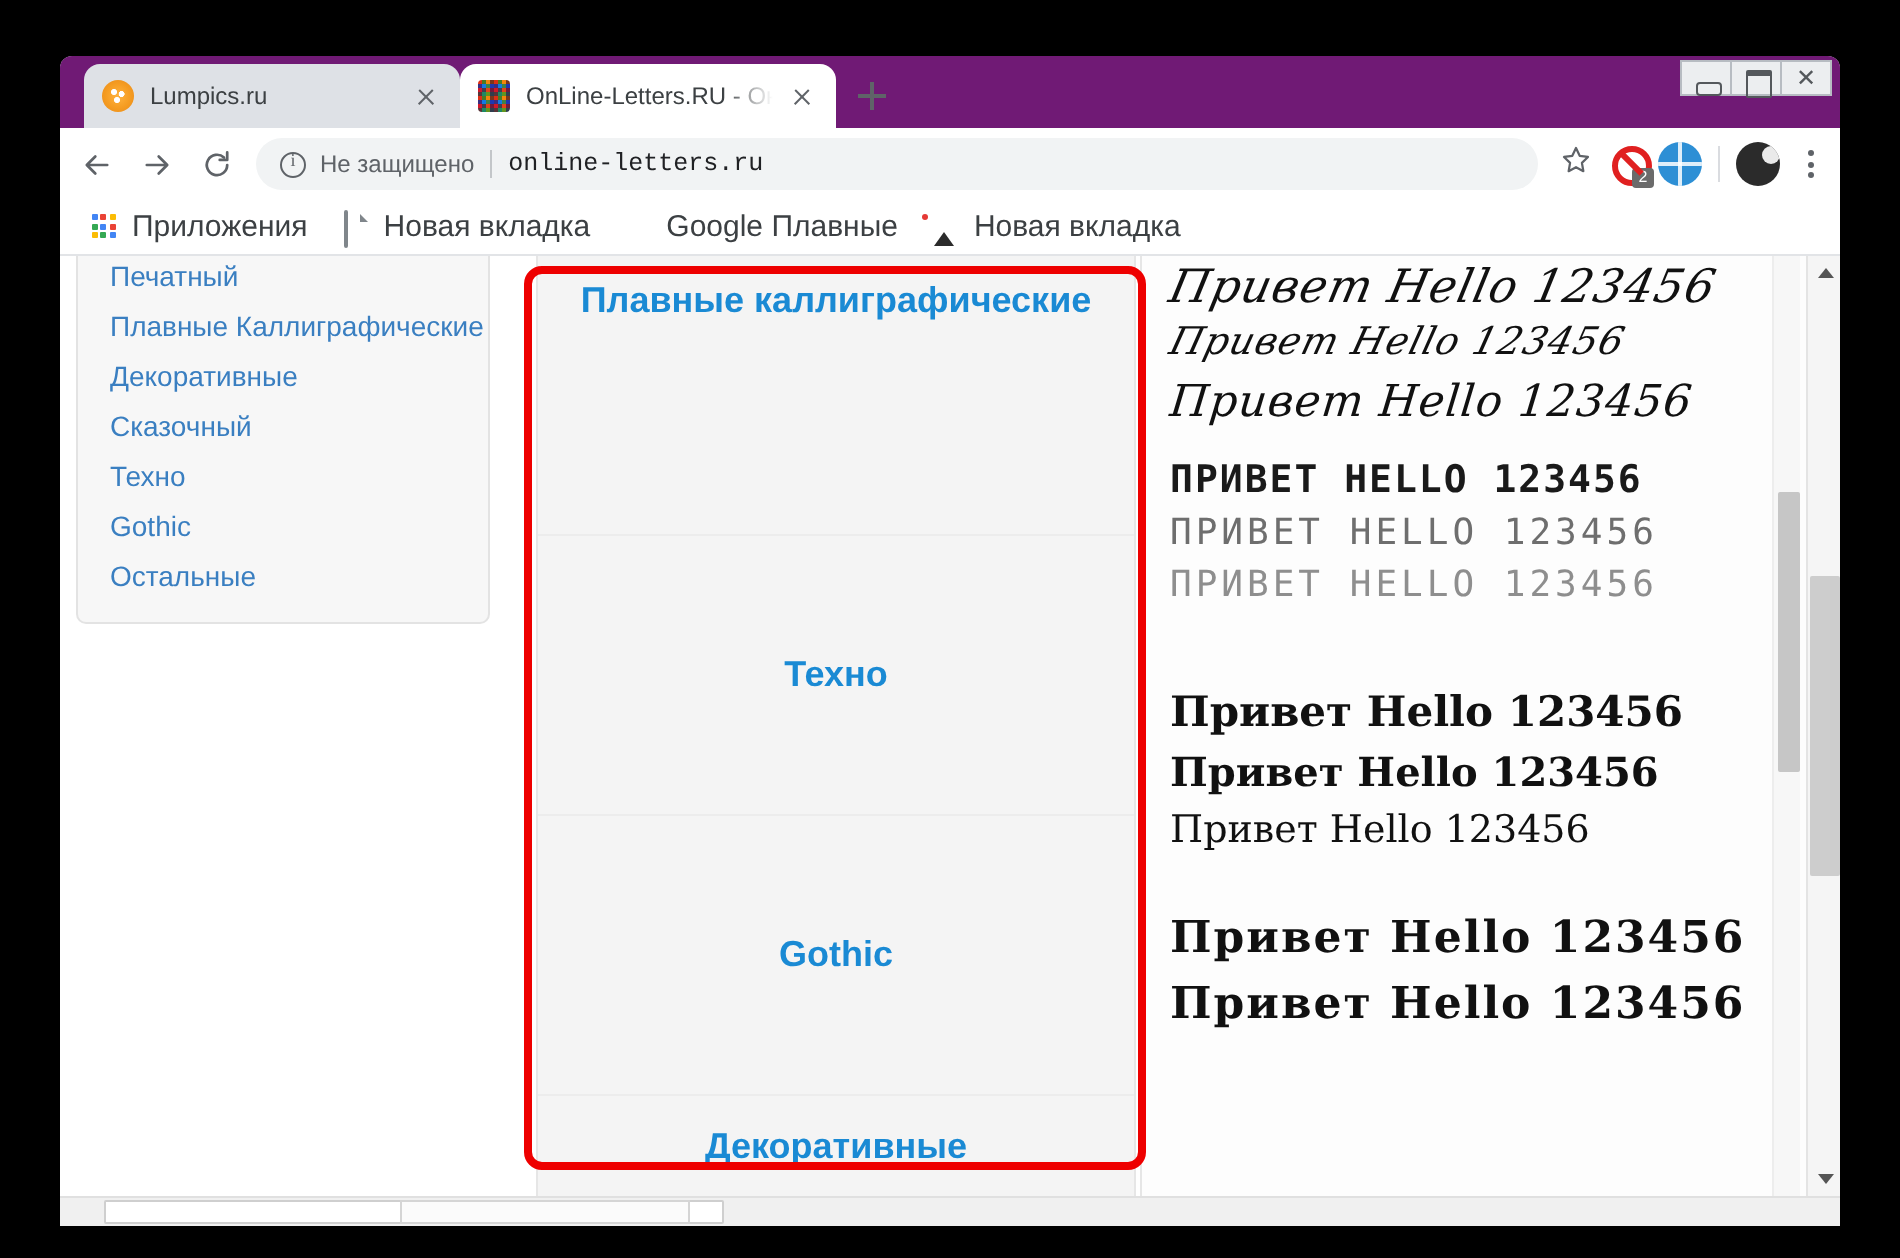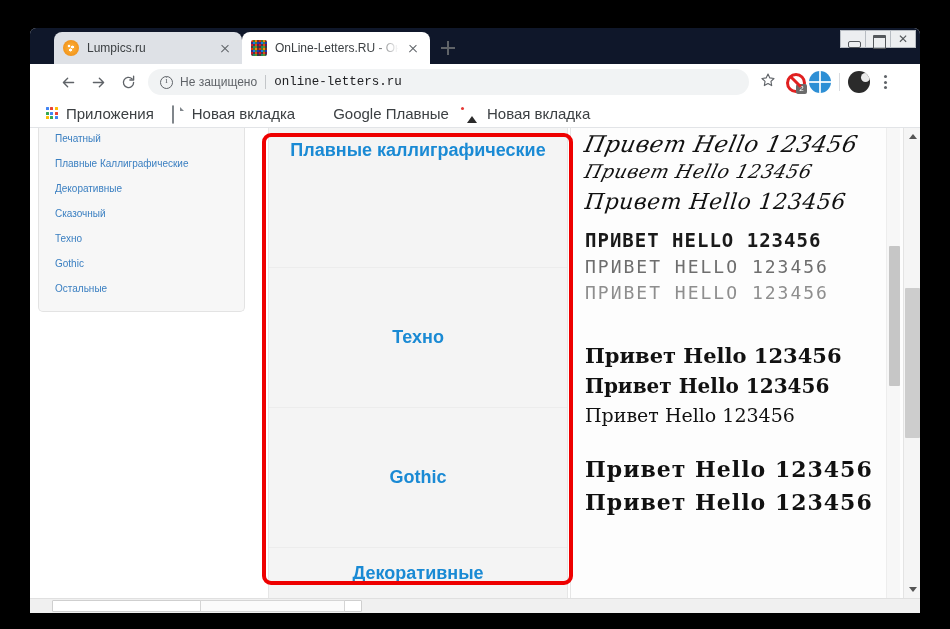--- a/index.html
+++ b/index.html
@@ -23,24 +23,24 @@
     background: #dee1e6;
     border-radius: 6px 6px 0 0;
     overflow: hidden;
     box-shadow: 0 0 4px rgba(0,0,0,0.35);
   }
 
   
   .tab-strip {
     position: relative;
     height: 36px;
-    background: #0f172a;
+    background: #701a75;
     display: flex;
     align-items: flex-end;
-    padding-left: 24px;
+    padding-left: 12px;
   }
   .tab {
     position: relative;
     display: flex;
     align-items: center;
     height: 32px;
     width: 188px;
     padding: 0 9px;
     border-radius: 8px 8px 0 0;
     font-size: 12px;
@@ -158,21 +158,21 @@
     text-align: center;
   }
   .win-close span { font-family: "DejaVu Sans", sans-serif; }
 
   
   .toolbar {
     height: 36px;
     background: #ffffff;
     display: flex;
     align-items: center;
-    padding: 0 24px;
+    padding: 0 4px;
     justify-content: center;
   }
   .nav-icon {
     width: 28px; height: 28px;
     margin-right: 2px;
     display: flex; align-items: center; justify-content: center;
     color: #5f6368;
     cursor: pointer;
     border-radius: 50%;
   }
@@ -413,21 +413,21 @@
     width: 207px;
     background: #f7f7f7;
     border: 1px solid #e3e3e3;
     border-top: none;
     border-radius: 0 0 5px 5px;
     padding: 8px 0 10px 0;
   }
   .side-item {
     display: block;
     padding: 4px 16px;
-    font-size: 10px;
+    font-size: 14px;
     color: #3a7fc1;
     text-decoration: none;
     line-height: 17px;
     cursor: pointer;
     white-space: nowrap;
   }
 
   
   .cat-column {
     position: absolute;

